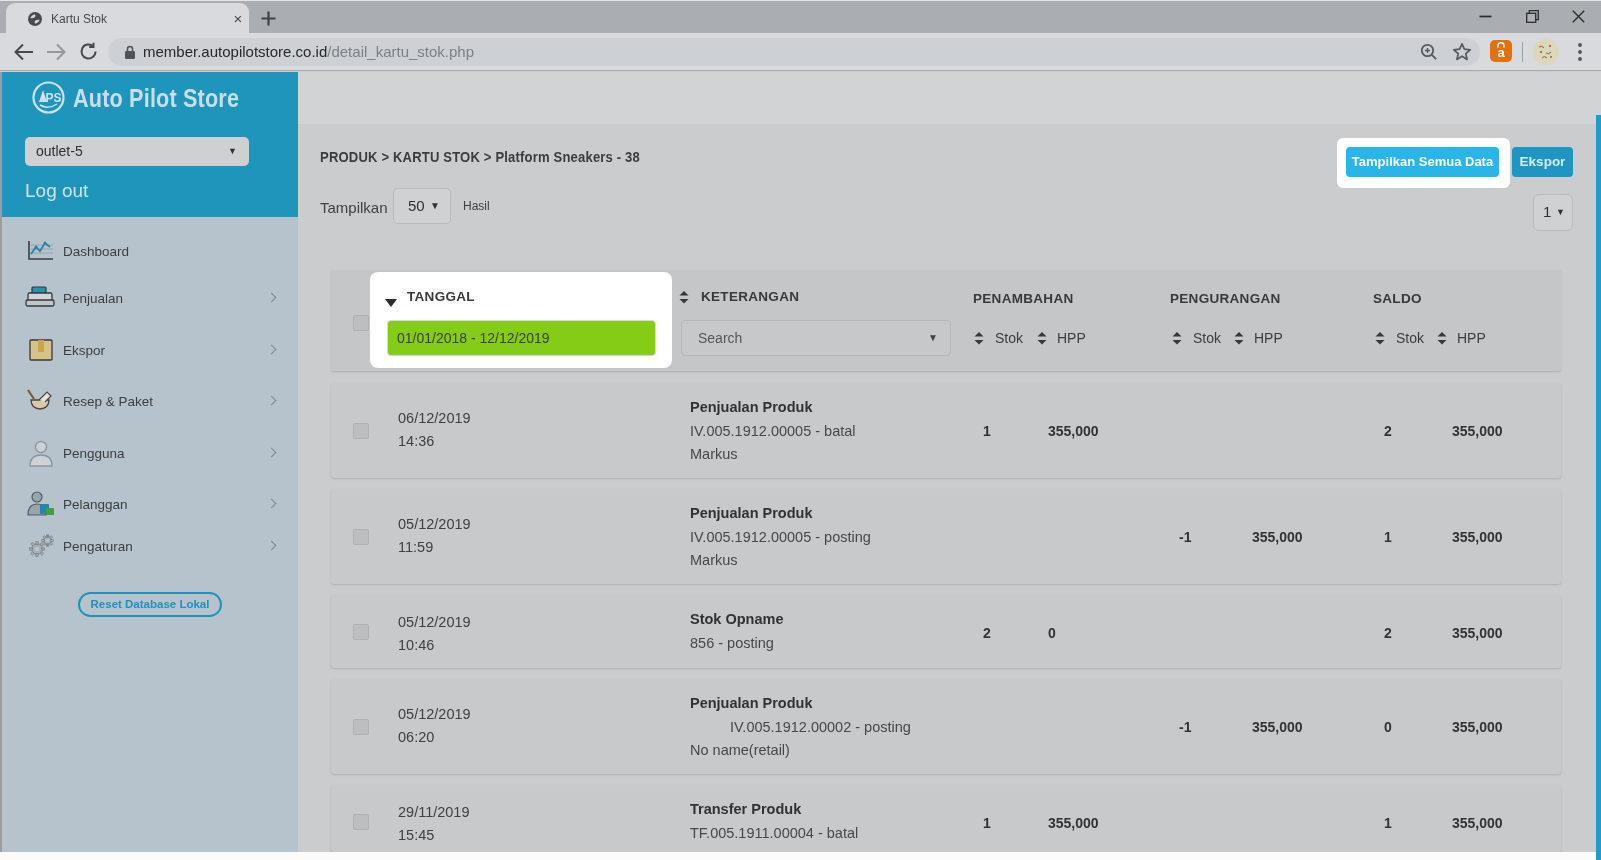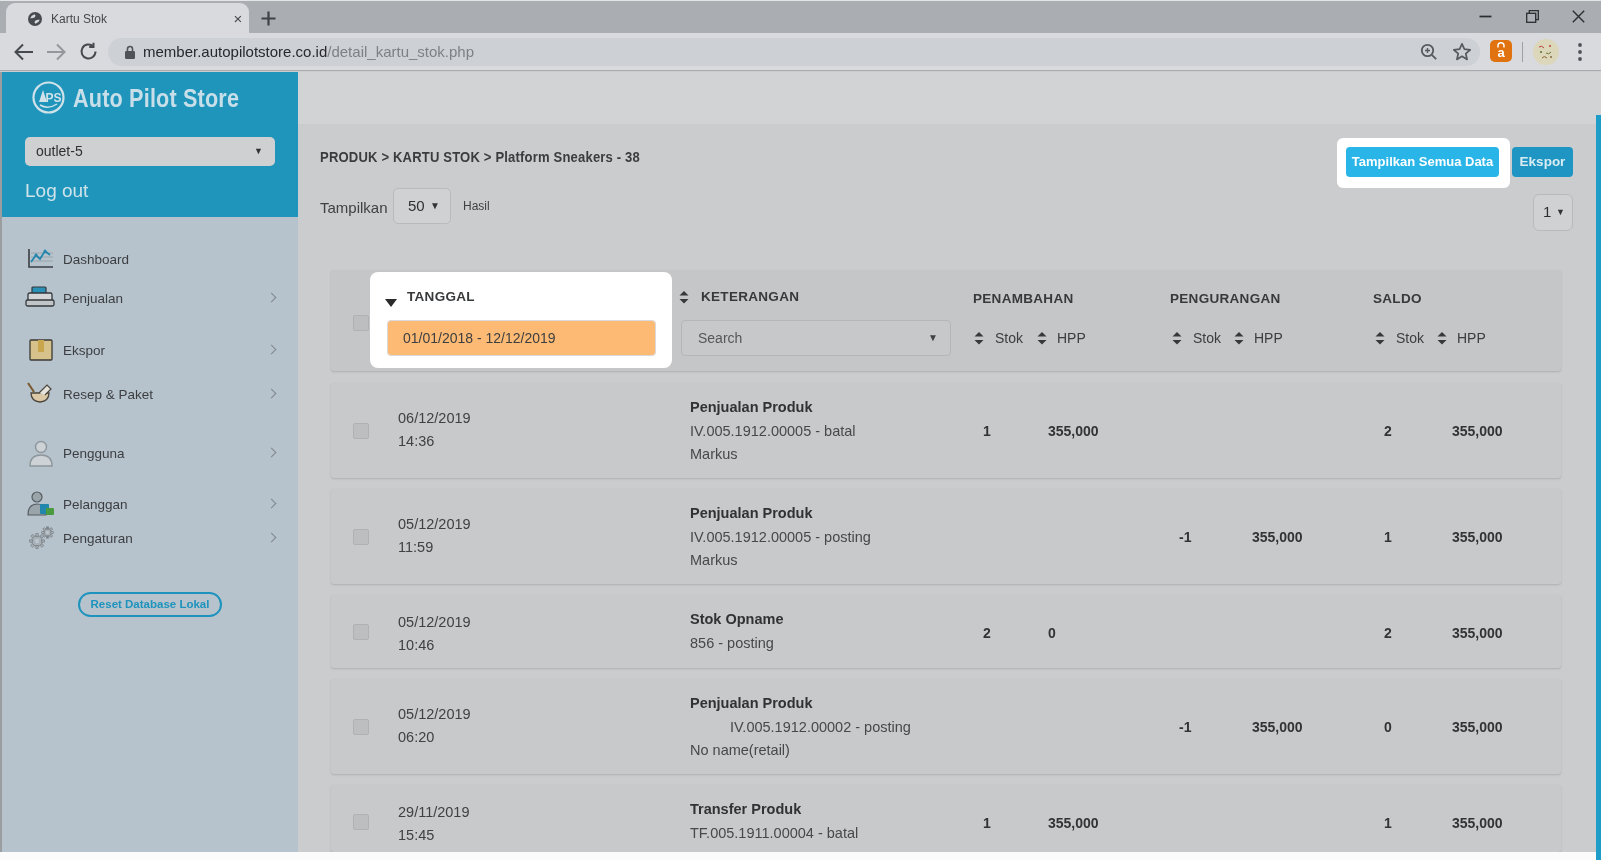--- a/index.html
+++ b/index.html
@@ -22,21 +22,21 @@
 #page { left:0; top:72px; width:1601px; height:788px; background:#cbcccd; }
 #topband { left:298px; top:0; width:1303px; height:52px; background:#d2d3d4; }
 #leftborder { left:0; top:0; width:2px; height:788px; background:#9b9ea1; }
 #cyanstrip { left:1596px; top:43px; width:5px; height:745px; background:#1e9dc9; }
 #bottomstrip { left:0px; top:780px; width:1596px; height:8px; background:#fbfbfb; }
 
 
 #sidehead { left:2px; top:0; width:296px; height:145px; background:#1f95bc; }
 #sidebody { left:2px; top:145px; width:296px; height:635px; background:#b6c3cc; }
 #logoname { left:71px; top:12px; font-size:25px; font-weight:bold; color:#c8dfe9; letter-spacing:0.2px; transform:scaleX(0.865); transform-origin:left center; }
-#outletsel { left:23px; top:65px; width:250px; height:29px; background:#cfd0d1; border-radius:5px; font-size:14px; color:#2e3032; line-height:29px; padding-left:11px; }
+#outletsel { left:23px; top:65px; width:224px; height:29px; background:#cfd0d1; border-radius:5px; font-size:14px; color:#2e3032; line-height:29px; padding-left:11px; }
 #logout { left:23px; top:108px; font-size:19px; color:#cfe3ea; }
 .mitem { left:0; width:296px; height:52px; }
 .mlabel { position:absolute; left:61px; font-size:13.5px; color:#3c3e41; top:50%; transform:translateY(-50%); }
 .chev { position:absolute; left:266px; top:22px; width:7px; height:7px; border-top:1.6px solid #80868c; border-right:1.6px solid #80868c; transform:rotate(45deg); }
 #resetbtn { left:76px; top:375px; width:144px; height:25px; border:2px solid #1d93bd; border-radius:13px; color:#1d93bd; font-size:11.5px; font-weight:bold; text-align:center; line-height:21px; }
 
 
 #crumb { left:320px; top:76px; font-size:15px; font-weight:bold; color:#3a3c3e; letter-spacing:0.2px; transform:scaleX(0.87); transform-origin:left center; }
 #tampilkan { left:320px; top:127px; font-size:15px; color:#3f4144; }
 #sel50 { left:393px; top:116px; width:58px; height:36px; background:#d0d1d2; border:1px solid #b9babc; border-radius:5px; font-size:15px; color:#2e3032; line-height:34px; padding-left:14px; }
@@ -44,21 +44,21 @@
 #spot1 { left:1337px; top:66px; width:173px; height:50px; background:#ffffff; border-radius:6px; }
 #btnshow { left:1346px; top:75px; width:153px; height:30px; background:#29b5e8; border-radius:4px; color:#fff; font-size:13px; font-weight:bold; text-align:center; line-height:30px; }
 #btnekspor { left:1512px; top:75px; width:61px; height:30px; background:#1e95c2; border-radius:4px; color:#d9ecf3; font-size:13.5px; font-weight:bold; text-align:center; line-height:30px; }
 #pagesel { left:1533px; top:122px; width:40px; height:37px; background:#d0d1d2; border:1px solid #b9babc; border-radius:6px; }
 
 
 #thead { left:331px; top:198px; width:1230px; height:101px; background:#c5c6c7; border-radius:3px; box-shadow:0 1px 2px rgba(90,90,90,0.25); }
 #spot2 { left:370px; top:200px; width:302px; height:96px; background:#ffffff; border-radius:8px; }
 .hlabel { font-weight:bold; font-size:13.5px; color:#37393b; letter-spacing:0.3px; }
 .sublabel { font-size:14px; color:#3b3d3f; }
-#dateinput { left:387px; top:248px; width:269px; height:36px; background:#fdba74; border:1px solid #d9d9d9; border-radius:4px; font-size:14px; color:#3c3e40; line-height:34px; padding-left:15px; }
+#dateinput { left:387px; top:248px; width:269px; height:36px; background:#84cc16; border:1px solid #d9d9d9; border-radius:4px; font-size:14px; color:#3c3e40; line-height:34px; padding-left:9px; }
 #searchsel { left:681px; top:248px; width:270px; height:36px; background:#c7c8ca; border:1px solid #b5b6b8; border-radius:4px; font-size:14px; color:#55575a; line-height:34px; padding-left:16px; }
 .row { left:331px; width:1230px; background:#c8c9ca; border-radius:3px; box-shadow:0 1px 2px rgba(90,90,90,0.25); }
 .cb { position:absolute; left:22px; width:16px; height:16px; background:#bdbec0; border:1px solid #b0b1b3; border-radius:2px; }
 .date1, .date2 { position:absolute; left:67px; font-size:14.5px; color:#3f4143; }
 .ket { position:absolute; left:359px; font-size:14.5px; color:#46484a; }
 .kt { font-weight:bold; color:#303234; }
 .num { position:absolute; font-size:14px; font-weight:bold; color:#313335; }
 </style>
 </head>
 <body>
@@ -147,21 +147,21 @@
         <circle cx="16.5" cy="16.5" r="15" stroke="#cfe2e9" stroke-width="2.2" fill="none"></circle>
         <polygon points="7,21 11,9 15,21" fill="#cfe2e9"></polygon>
         <text x="13.5" y="21" font-size="12" font-weight="bold" fill="#cfe2e9" font-family="Liberation Sans">PS</text>
         <path d="M8 24 Q16 29 25 23" stroke="#cfe2e9" stroke-width="1.5" fill="none"></path>
       </svg>
       <div class="abs" id="logoname">Auto Pilot Store</div>
       <div class="abs" id="outletsel">outlet-5<span style="position:absolute; right:12px; top:0; font-size:9px; color:#303234;">▼</span></div>
       <div class="abs" id="logout">Log out</div>
     </div>
     <div class="abs" id="sidebody">
-      <div class="abs mitem" style="top:16px;">
+      <div class="abs mitem" style="top:8px;">
         <svg class="abs" style="left:24px; top:14px;" width="30" height="24" viewBox="0 0 30 24">
             <path d="M3 2 V20 H27" stroke="#3a3f44" stroke-width="1.6" fill="none"></path>
             <path d="M5 6 H27 M5 10 H27 M5 14 H27" stroke="#9aa2a8" stroke-width="1"></path>
             <path d="M5 15 L10 8 L14 12 L19 4 L24 8" stroke="#2286ad" stroke-width="1.8" fill="none"></path>
             <circle cx="10" cy="8" r="1.5" fill="#2286ad"></circle>
             <circle cx="19" cy="4" r="1.5" fill="#2286ad"></circle>
           </svg>
         <div class="mlabel">Dashboard</div>
       </div>
       <div class="abs mitem" style="top:55px;">
@@ -174,21 +174,21 @@
         <div class="chev"></div>
       </div>
       <div class="abs mitem" style="top:107px;">
         <svg class="abs" style="left:25px; top:12px;" width="28" height="28" viewBox="0 0 28 28">
             <rect x="3" y="4" width="22" height="20" rx="1" fill="#d8c28c" stroke="#3a3a34" stroke-width="1.3"></rect>
             <rect x="11" y="4" width="6" height="12" fill="#c9a54e"></rect>
           </svg>
         <div class="mlabel">Ekspor</div>
         <div class="chev"></div>
       </div>
-      <div class="abs mitem" style="top:151px;text-decoration:underline;">
+      <div class="abs mitem" style="top:158px;text-decoration:underline;">
         <svg class="abs" style="left:23px; top:11px;" width="32" height="30" viewBox="0 0 32 30">
             <path d="M6 14 H24 Q24 22 15 23 Q6 22 6 14 Z" fill="#dbc8a6" stroke="#4a443a" stroke-width="1.3"></path>
             <path d="M9 13 L3 4" stroke="#7a5c35" stroke-width="2.2"></path>
             <path d="M14 14 L22 6 l4 4 -6 6" fill="#e7e4dd" stroke="#4a443a" stroke-width="1.2"></path>
           </svg>
         <div class="mlabel">Resep &amp; Paket</div>
         <div class="chev"></div>
       </div>
       <div class="abs mitem" style="top:261px;">
         <svg class="abs" style="left:24px; top:12px;" width="30" height="28" viewBox="0 0 30 28">
@@ -201,21 +201,21 @@
         <div class="chev"></div>
       </div>
       <div class="abs mitem" style="top:210px;">
         <svg class="abs" style="left:26px; top:12px;" width="26" height="28" viewBox="0 0 26 28">
             <circle cx="13" cy="8" r="5.5" fill="#ccd2d6" stroke="#8d969c" stroke-width="1.4"></circle>
             <path d="M2 27 Q2 16 13 16 Q24 16 24 27 Z" fill="#ccd2d6" stroke="#8d969c" stroke-width="1.4"></path>
           </svg>
         <div class="mlabel">Pengguna</div>
         <div class="chev"></div>
       </div>
-      <div class="abs mitem" style="top:295px;padding-left:8px;">
+      <div class="abs mitem" style="top:303px;padding-left:8px;">
         <svg class="abs" style="left:24px; top:13px;" width="30" height="26" viewBox="0 0 30 26">
             <g fill="#a8b0b6" stroke="#7c848a" stroke-width="0.8">
               <g>
                 <circle cx="11" cy="16" r="5.4"></circle>
                 <rect x="9.9" y="8.6" width="2.2" height="3"></rect>
                 <rect x="9.9" y="20.4" width="2.2" height="3"></rect>
                 <rect x="3.6" y="14.9" width="3" height="2.2"></rect>
                 <rect x="15.4" y="14.9" width="3" height="2.2"></rect>
                 <rect x="5.3" y="9.8" width="2.6" height="2.6" transform="rotate(45 6.6 11.1)"></rect>
                 <rect x="14.6" y="9.8" width="2.6" height="2.6" transform="rotate(45 15.9 11.1)"></rect>

